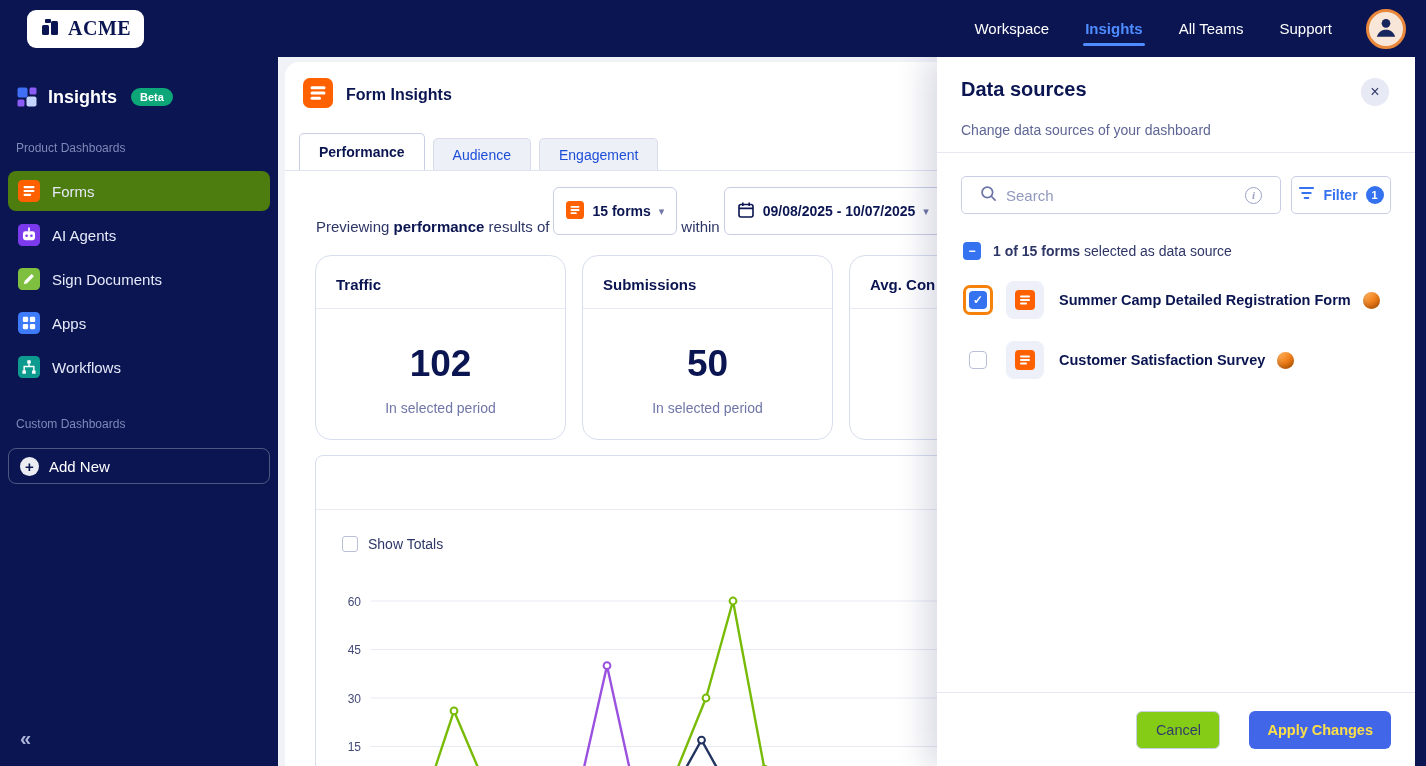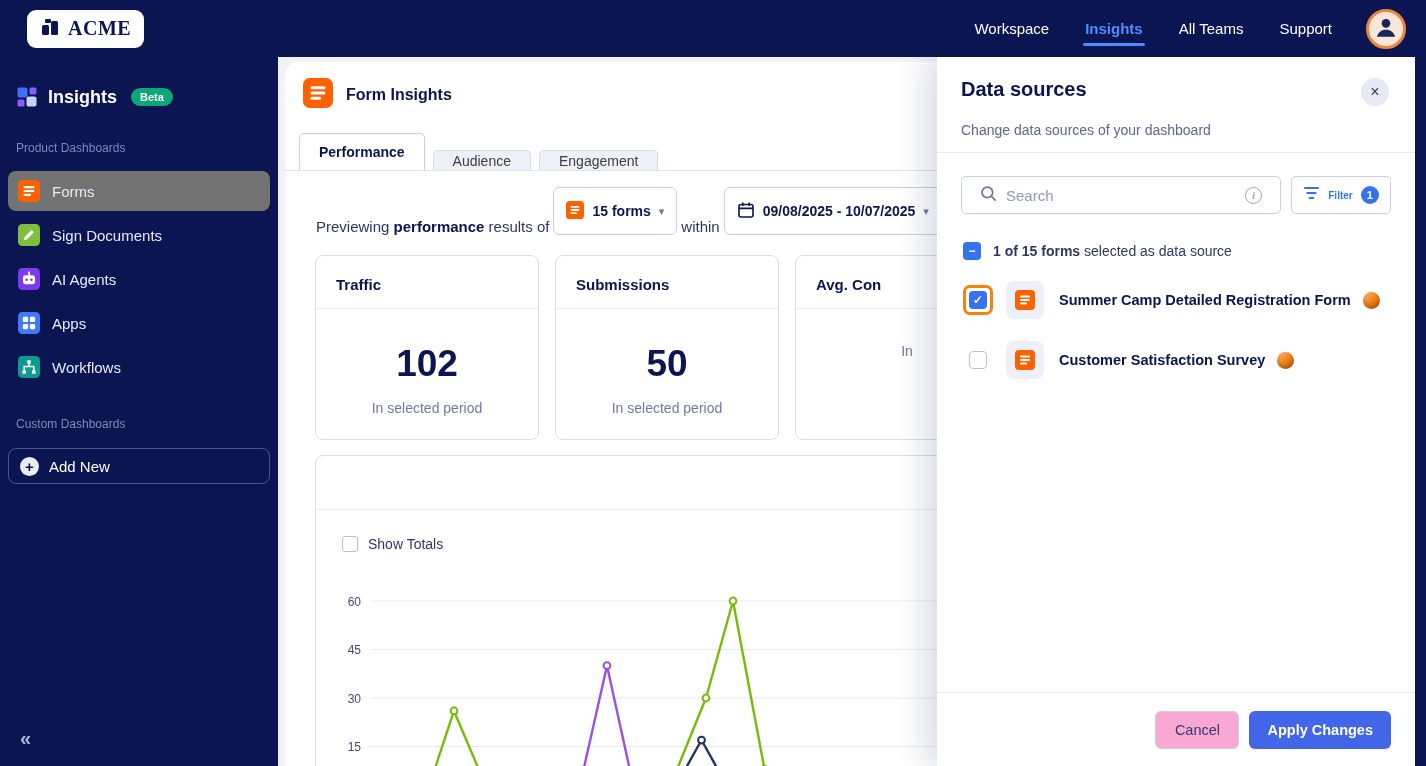--- a/index.html
+++ b/index.html
@@ -27,46 +27,46 @@
   .sidebar { position:absolute; left:0; top:57px; width:278px; bottom:0; background:var(--navy,#0a1551);
              padding:26px 8px 0 8px; z-index:10; }
   .sb-head { display:flex; align-items:center; gap:10px; padding-left:8px; height:28px; }
   .sb-title { color:#fff; font-size:18px; font-weight:bold; }
   .beta { background:var(--beta-teal,#0ca678); color:#fff; font-size:11px; font-weight:bold;
           padding:3px 9px; border-radius:10px; margin-left:4px; }
   .sb-section { color:#8088b8; font-size:12px; margin:30px 0 0 8px; }
   .sb-items { margin-top:16px; display:flex; flex-direction:column; gap:4px; }
   .sb-item { display:flex; align-items:center; gap:12px; height:40px; border-radius:8px; padding:0 10px;
              color:#e6e9fa; font-size:15px; cursor:pointer; }
-  .sb-item.active { background:#737373; }
+  .sb-item.active { background:#4d7c0f; }
   .sb-icon { width:22px; height:22px; flex:0 0 22px; }
   .add-new { margin-top:17px; height:36px; border:1px solid rgba(255,255,255,.28); border-radius:8px;
              display:flex; align-items:center; gap:10px; padding:0 11px; color:#fff; font-size:15px; cursor:pointer; }
   .add-circle { width:19px; height:19px; border-radius:50%; background:rgba(255,255,255,.92); color:var(--navy,#0a1551);
                 display:flex; align-items:center; justify-content:center; font-size:15px; font-weight:bold; line-height:1; }
   .collapse { position:absolute; left:20px; bottom:16px; color:#aeb5da; font-size:20px; font-weight:bold; cursor:pointer; }
   
   .main { position:absolute; left:278px; top:57px; right:0; bottom:0; background:#f1f2f8; z-index:5; }
   .card { position:absolute; left:7px; top:5px; width:1141px; height:704px; background:#fff; border-radius:14px 0 0 0; }
   .fi-header { position:absolute; left:18px; top:16px; display:flex; align-items:center; gap:13px; }
   .fi-title { font-size:16px; font-weight:bold; }
   .tabs { position:absolute; left:14px; top:71px; display:flex; gap:8px; align-items:flex-end; }
-  .tab { height:20px; display:flex; align-items:center; padding:0 19px; font-size:14px; color:#404040;
+  .tab { height:32px; display:flex; align-items:center; padding:0 19px; font-size:14px; color:#1d4ed8;
          background:#eef0f7; border:1px solid #d7dbeb; border-bottom:none; border-radius:5px 5px 0 0; cursor:pointer; z-index:0; }
   .tab.active { height:37px; background:#fff; border:1px solid #c9cee6; border-bottom:none; font-weight:bold;
                 color:var(--navy,#0a1551); z-index:2; }
   .card-divider { position:absolute; left:0; top:108px; width:100%; height:1px; background:#dfe3f0; z-index:1; }
   .preview-row { position:absolute; left:31px; top:137px; height:36px; display:flex; align-items:flex-end; gap:4px;
                  font-size:15px; color:#2e3666; }
   .preview-row b { color:var(--navy,#0a1551); }
   .selector { display:flex; align-items:center; gap:8px; height:48px; padding:0 12px; border:1px solid #c9cee6;
               border-radius:6px; background:#fff; font-size:14px; font-weight:bold; color:var(--navy,#0a1551); cursor:pointer; }
   .chev { color:#6f76a7; font-size:11px; font-weight:normal; }
   .stat-cards { position:absolute; left:30px; top:193px; display:flex; gap:16px; }
-  .stat-card { width:224px; height:185px; border:1px solid #d9deee; border-radius:8px; background:#fff; }
+  .stat-card { width:251px; height:185px; border:1px solid #d9deee; border-radius:16px; background:#fff; }
   .stat-title { padding:20px 20px 15px; font-size:15px; font-weight:bold; border-bottom:1px solid #e8ebf5; }
   .stat-value { text-align:center; font-size:37px; font-weight:bold; margin-top:34px; }
   .stat-caption { text-align:center; font-size:14px; color:#6f76a7; margin-top:15px; }
   .trends { position:absolute; left:30px; top:393px; width:785px; height:400px; border:1px solid #d9deee;
             border-radius:8px; background:#fff; }
   .trends-title { padding:18px 20px; font-size:15px; font-weight:bold; border-bottom:1px solid #e8ebf5;text-align:right; }
   .show-totals { position:absolute; left:26px; top:80px; display:flex; align-items:center; gap:10px;
                  font-size:14px; color:#2e3666; }
   .cb-sm { width:16px; height:16px; border:1.5px solid #b9bfd9; border-radius:3px; background:#fff; cursor:pointer; }
   #trends-svg { position:absolute; left:0; top:110px; }
@@ -85,46 +85,46 @@
   .search-box { flex:1; height:38px; border:1px solid #c9cee6; border-radius:5px; display:flex; align-items:center;
                 gap:9px; padding:0 18px; }
   .search-box input { border:none; outline:none; flex:1; font-size:15px; color:var(--navy,#0a1551);
                       font-family:"Liberation Sans",sans-serif; background:transparent; }
   .search-box input::placeholder { color:#9199bd; }
   .info-i { width:17px; height:17px; border:1.5px solid #9aa1c6; border-radius:50%; color:#9aa1c6;
             font-size:11px; font-style:italic; font-weight:bold; display:flex; align-items:center;
             justify-content:center; cursor:pointer; font-family:"Liberation Serif",serif; }
   .filter-btn { width:100px; height:38px; border:1px solid #c9cee6; border-radius:5px; display:flex;
                 align-items:center; justify-content:center; gap:8px; cursor:pointer; background:#fff; }
-  .filter-label { color:var(--accent-blue,#3472f0); font-size:10px; font-weight:bold; }
+  .filter-label { color:var(--accent-blue,#3472f0); font-size:14px; font-weight:bold; }
   .filter-badge { width:18px; height:18px; border-radius:50%; background:var(--accent-blue,#3472f0); color:#fff;
                   font-size:11px; font-weight:bold; display:flex; align-items:center; justify-content:center; }
   .ds-summary { display:flex; align-items:center; gap:12px; padding:28px 24px 0 26px; font-size:14px; color:#2e3666; }
   .cb { width:18px; height:18px; border-radius:4px; display:flex; align-items:center; justify-content:center;
         font-size:12px; color:#fff; font-weight:bold; cursor:pointer; line-height:1; }
   .cb.on { background:var(--accent-blue,#3472f0); }
   .cb.off { background:#fff; border:1.5px solid #b9bfd9; }
   .ds-rows { margin-top:14px; display:flex; flex-direction:column; gap:8px; }
   .ds-row { display:flex; align-items:center; height:52px; padding:0 24px 0 26px; cursor:pointer; }
   .cb-slot { width:30px; height:30px; flex:0 0 30px; display:flex; align-items:center; justify-content:center; }
   .focus-ring { width:30px; height:30px; border:3px solid var(--focus-orange,#f6820c); border-radius:7px;
                 display:flex; align-items:center; justify-content:center; }
   .form-tile { width:38px; height:38px; border-radius:8px; background:#eef0f9; display:flex; align-items:center;
                justify-content:center; margin-left:13px; }
   .row-title { font-size:14.5px; font-weight:bold; color:var(--navy,#0a1551); margin-left:15px; }
   .team-avatar { width:17px; height:17px; border-radius:50%; margin-left:12px; flex:0 0 17px;
                  background:linear-gradient(135deg,#ffb25e 10%,#f07f1a 55%,#c96208 95%);
                  box-shadow:inset 0 -3px 4px rgba(110,50,0,.35); }
   .ds-footer { position:absolute; left:0; right:0; bottom:0; height:74px; border-top:1px solid #e6e8f3;
                display:flex; align-items:center; justify-content:flex-end; gap:10px; padding:0 24px; background:#fff; }
-  .btn-cancel { width:84px; height:38px; border:1px solid #c8cee4; border-radius:6px; background:#f9a8d4;
+  .btn-cancel { width:84px; height:38px; border:1px solid #c8cee4; border-radius:6px; background:#84cc16;
                 color:#343c6a; font-size:14.5px; display:flex; align-items:center; justify-content:center; cursor:pointer; }
-  .btn-apply { height:38px; padding:0 18px; border-radius:6px; background:var(--button-blue,#4266e8); color:#ffffff;
+  .btn-apply { height:38px; padding:0 18px; border-radius:6px; background:var(--button-blue,#4266e8); color:#fde047;
                font-size:14.5px; font-weight:bold; display:flex; align-items:center; justify-content:center;
-               cursor:pointer; border:none; }
+               cursor:pointer; border:none;margin-left:19px; }
   .right-strip { position:absolute; right:0; top:57px; width:11px; bottom:0; background:var(--navy,#0a1551); z-index:55; }
 </style>
 </head>
 <body>
 
 <div class="topbar">
   <div class="logo">
     <span>
       <svg width="20" height="20" viewBox="0 0 20 20">
           <rect x="2" y="8" width="7" height="10" rx="1.5" fill="#0a1551"></rect>
@@ -176,37 +176,37 @@
             <rect x="5" y="5.5" width="10" height="2" rx="1" fill="#fff"></rect>
             <rect x="5" y="9" width="10" height="2" rx="1" fill="#fff"></rect>
             <rect x="5" y="12.5" width="7" height="2" rx="1" fill="#fff"></rect>
           </svg>
       </span>
       <span>Forms</span>
     </div>
     <div class="sb-item">
       <span class="sb-icon">
         <svg width="22" height="22" viewBox="0 0 20 20">
-            <rect width="20" height="20" rx="4" fill="#7fbf3f"></rect>
-            <path d="M5.2 14.8l1-3.1 6.2-6.2 2.1 2.1-6.2 6.2-3.1 1z" fill="#fff"></path>
-          </svg>
-      </span>
-      <span>Sign Documents</span>
-    </div>
-    <div class="sb-item">
-      <span class="sb-icon">
-        <svg width="22" height="22" viewBox="0 0 20 20">
             <rect width="20" height="20" rx="4" fill="#7c3aed"></rect>
             <rect x="9.2" y="3.2" width="1.6" height="3.4" fill="#fff"></rect>
             <rect x="4.5" y="6.6" width="11" height="8.2" rx="2.2" fill="#fff"></rect>
             <circle cx="7.8" cy="10.7" r="1.2" fill="#7c3aed"></circle>
             <circle cx="12.2" cy="10.7" r="1.2" fill="#7c3aed"></circle>
           </svg>
       </span>
       <span>AI Agents</span>
+    </div>
+    <div class="sb-item">
+      <span class="sb-icon">
+        <svg width="22" height="22" viewBox="0 0 20 20">
+            <rect width="20" height="20" rx="4" fill="#7fbf3f"></rect>
+            <path d="M5.2 14.8l1-3.1 6.2-6.2 2.1 2.1-6.2 6.2-3.1 1z" fill="#fff"></path>
+          </svg>
+      </span>
+      <span>Sign Documents</span>
     </div>
     <div class="sb-item">
       <span class="sb-icon">
         <svg width="22" height="22" viewBox="0 0 20 20">
             <rect width="20" height="20" rx="4" fill="#3e7bfa"></rect>
             <rect x="4.4" y="4.4" width="4.8" height="4.8" rx="1" fill="#fff"></rect>
             <rect x="10.8" y="4.4" width="4.8" height="4.8" rx="1" fill="#fff"></rect>
             <rect x="4.4" y="10.8" width="4.8" height="4.8" rx="1" fill="#fff"></rect>
             <rect x="10.8" y="10.8" width="4.8" height="4.8" rx="1" fill="#fff"></rect>
           </svg>

